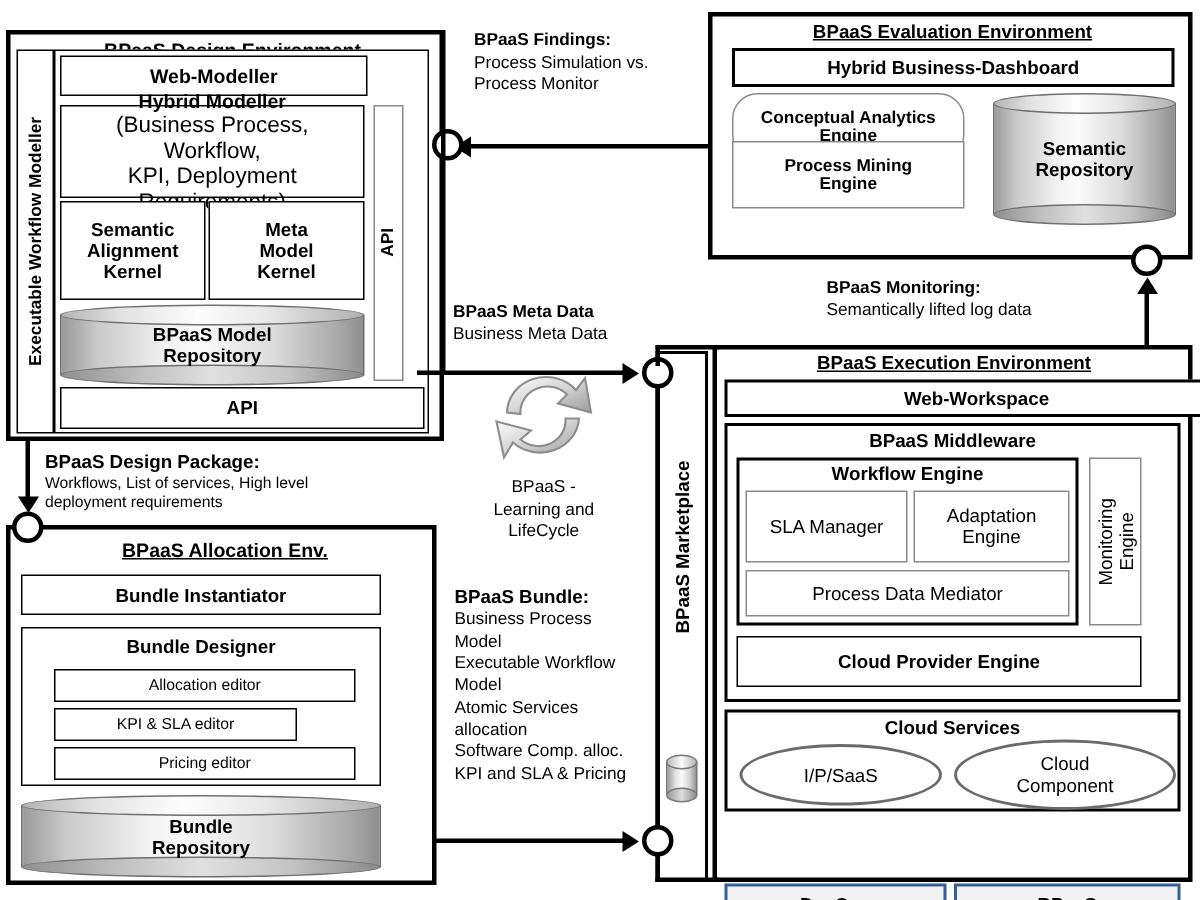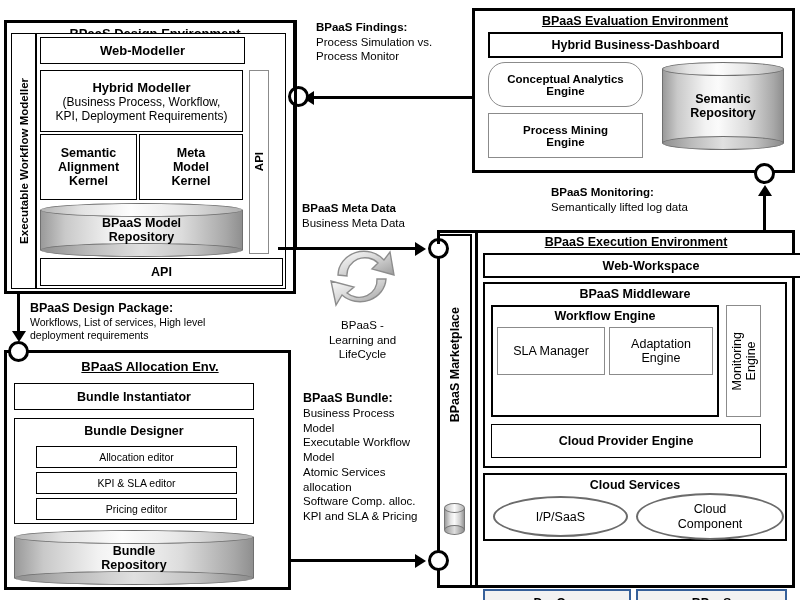--- a/index.html
+++ b/index.html
@@ -12,21 +12,21 @@
   .b2{border:2px solid #000;}
   .b1{border:1px solid #000;}
   .bg1{border:1px solid #8b8b8b;}
   .blue{border:2px solid #36609a;background:#f2f2f2;margin-top:45px;}
 
   .ctr{display:flex;align-items:center;justify-content:center;text-align:center;}
   .colctr{display:flex;flex-direction:column;align-items:center;justify-content:center;text-align:center;}
 
   .ttl{font-weight:bold;text-decoration:underline;}
   .bold{font-weight:bold;}
-  .f8{font-size:12px;}
+  .f8{font-size:15px;}
   .f9{font-size:10.5px;}
   .f10{font-size:11.5px;}
   .f11{font-size:12.5px;}
   .f12{font-size:13px;}
 
   .vert{writing-mode:vertical-rl;transform:rotate(180deg);}
 
   
   .cyl{position:absolute;box-sizing:border-box;}
   .cyl .body{position:absolute;left:0;right:0;top:7px;bottom:7px;
@@ -129,21 +129,21 @@
   <div class="txt ttl f11 ctr" style="left:490px;top:13px;width:290px;height:16px;">BPaaS Evaluation Environment</div>
 
   <div class="box b2 ctr f11 bold" style="left:488px;top:32px;width:295px;height:26px;">
     <span>Hybrid Business-Dashboard</span>
   </div>
 
   <div class="box bg1 colctr f10 bold" style="left:488px;top:62px;width:155px;height:45px;white-space:pre-line;border-radius:17px;">
     <span>Conceptual Analytics
 Engine</span>
   </div>
-  <div class="box bg1 colctr f10 bold" style="left:488px;top:113px;width:155px;height:45px;white-space:pre-line;">
+  <div class="box bg1 colctr f10 bold" style="left:488px;top:94px;width:155px;height:45px;white-space:pre-line;">
     <span>Process Mining
 Engine</span>
   </div>
 
   <div class="cyl" style="left:662px;top:62px;width:122px;height:88px;">
     <div class="body"></div>
     <div class="bot"></div>
     <div class="top"></div>
     <div class="lbl f11" style="white-space:pre-line;">Semantic
 Repository</div>
@@ -162,20 +162,23 @@
   <div class="box b2" style="left:491px;top:305px;width:228px;height:112px;"></div>
   <div class="txt bold f11 ctr" style="left:495px;top:308px;width:220px;height:16px;">Workflow Engine</div>
 
   <div class="box bg1 ctr f11" style="left:497px;top:327px;width:108px;height:48px;">
     <span>SLA Manager</span>
   </div>
   <div class="box bg1 colctr f11" style="left:609px;top:327px;width:104px;height:48px;white-space:pre-line;">
     <span>Adaptation
 Engine</span>
   </div>
+  <div class="box bg1 ctr f11" style="left:497px;top:380px;width:216px;height:31px;">
+    <span>Process Data Mediator</span>
+  </div>
 
   <div class="box bg1 ctr" style="left:726px;top:305px;width:35px;height:112px;">
     <span class="vert f11" style="white-space:pre-line;text-align:center;">Monitoring
 Engine</span>
   </div>
 
   <div class="box b1 ctr f11 bold" style="left:491px;top:424px;width:270px;height:34px;">
     <span>Cloud Provider Engine</span>
   </div>
 
@@ -214,21 +217,21 @@
   <div class="box b1 ctr f11 bold" style="left:14px;top:383px;width:240px;height:27px;">
     <span>Bundle Instantiator</span>
   </div>
 
   <div class="box b1" style="left:14px;top:418px;width:240px;height:106px;"></div>
   <div class="txt bold f11 ctr" style="left:18px;top:422px;width:232px;height:18px;">Bundle Designer</div>
 
   <div class="box b1 ctr f9" style="left:36px;top:446px;width:201px;height:22px;">
     <span>Allocation editor</span>
   </div>
-  <div class="box b1 ctr f9" style="left:36px;top:472px;width:201px;height:22px;">
+  <div class="box b1 ctr f9" style="left:36px;top:472px;width:162px;height:22px;">
     <span>KPI &amp; SLA editor</span>
   </div>
   <div class="box b1 ctr f9" style="left:36px;top:498px;width:201px;height:22px;">
     <span>Pricing editor</span>
   </div>
 
   <div class="cyl" style="left:14px;top:530px;width:240px;height:55px;">
     <div class="body"></div>
     <div class="bot"></div>
     <div class="top"></div>

